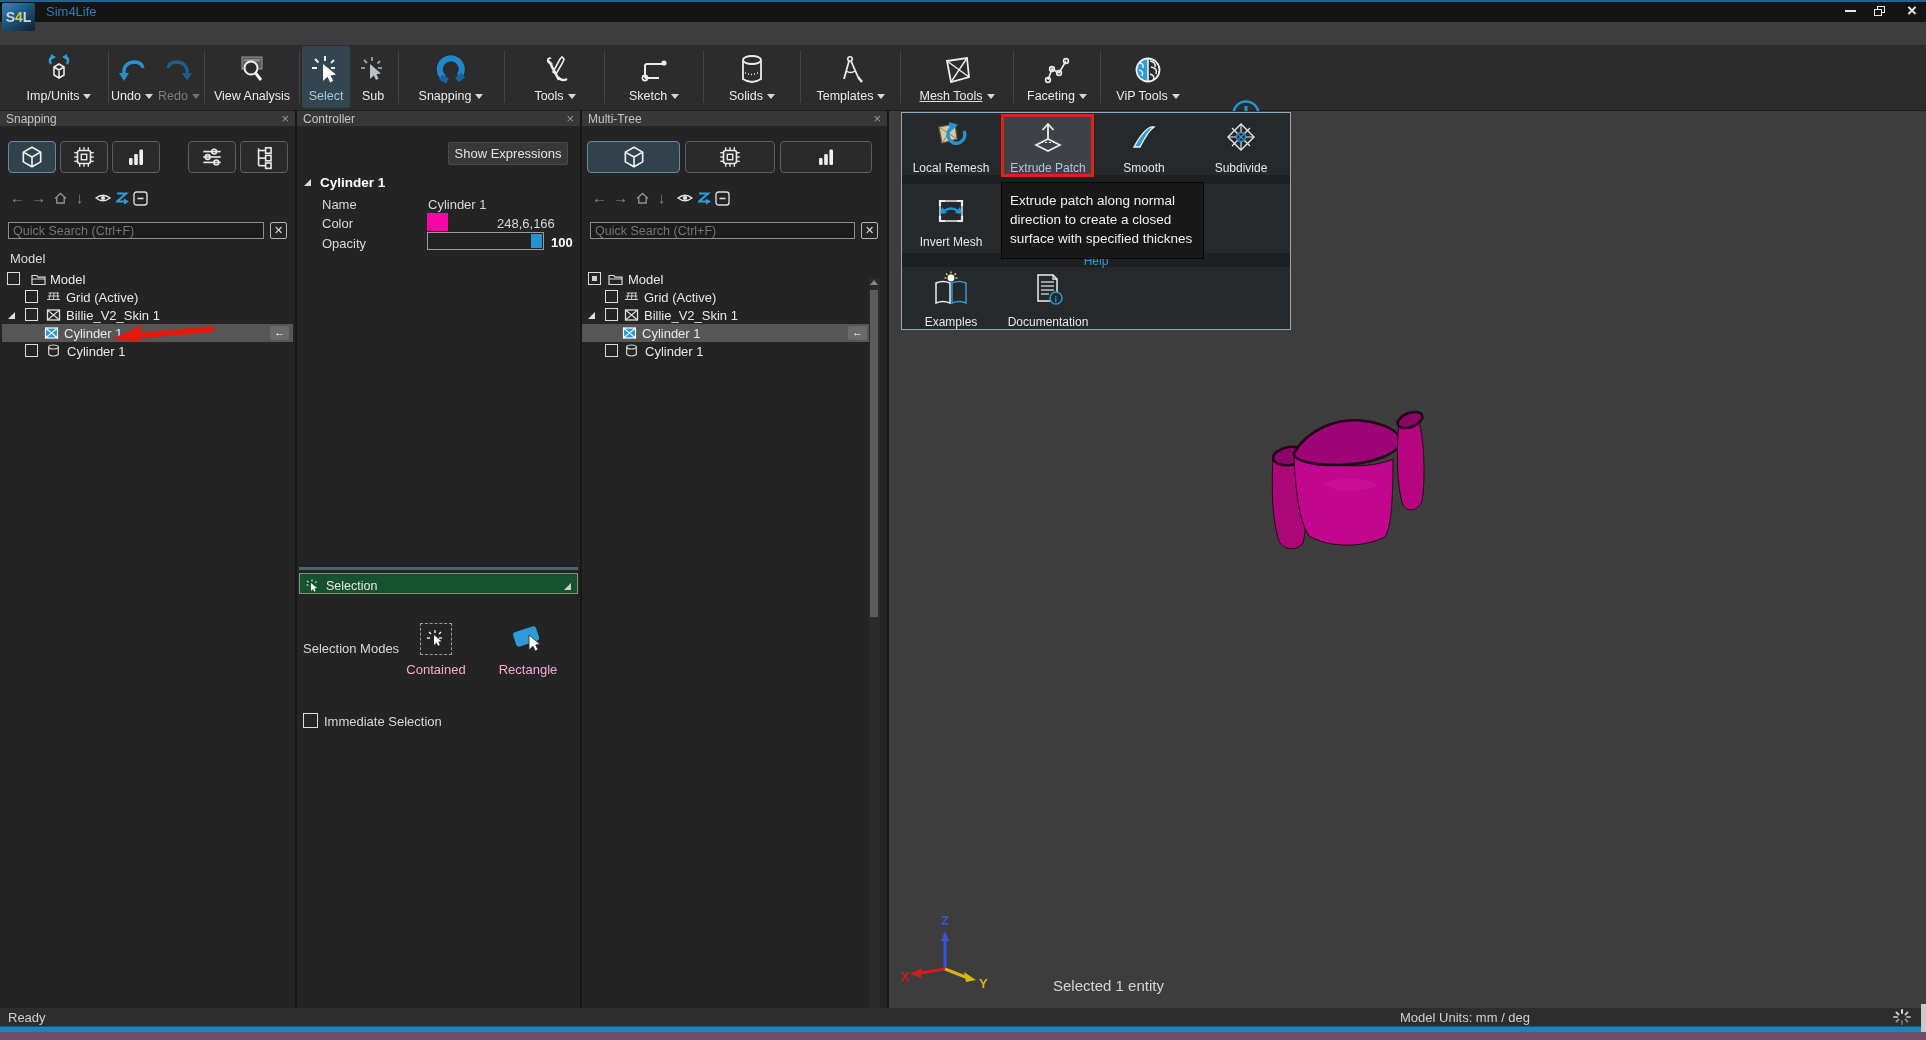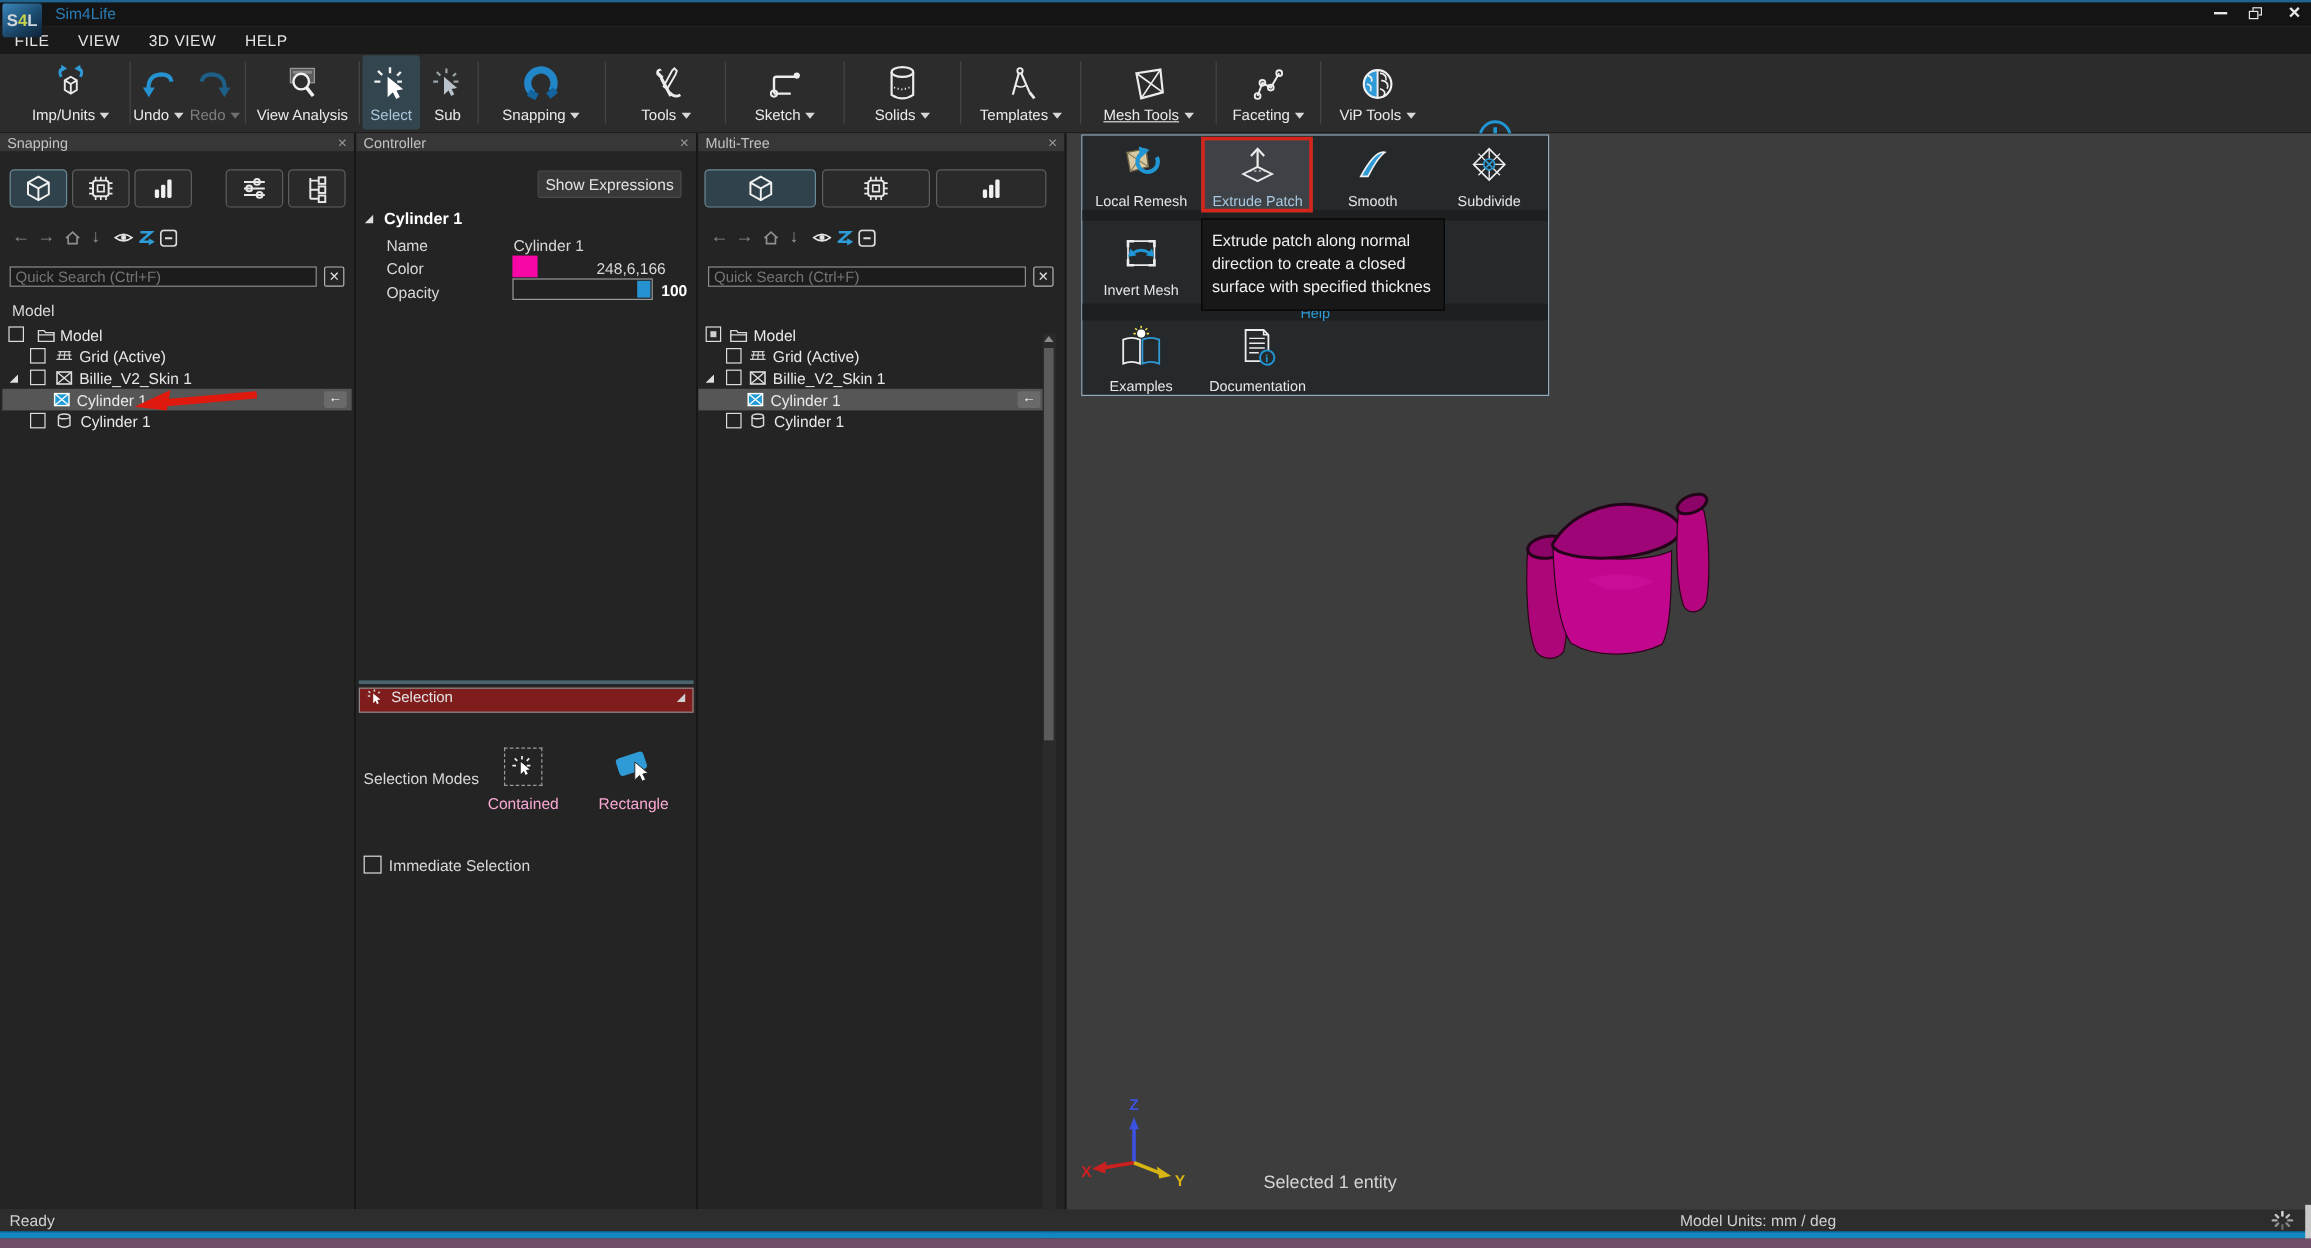--- a/index.html
+++ b/index.html
@@ -50,22 +50,22 @@
   .tlab{position:absolute;top:2px;font-size:13px;color:#e8e8e8;white-space:nowrap;}
   .pin{position:absolute;top:2px;width:19px;height:14px;background:#6a6a6a;border-radius:2px;color:#fff;
        font-weight:bold;font-size:11px;line-height:13px;text-align:center;}
   .vsplit{position:absolute;top:111px;width:2px;height:897px;background:#171717;}
   
   .prop-label{position:absolute;font-size:13px;color:#d8d8d8;}
   .btn{background:#383838;border:1px solid #4a4a4a;border-radius:2px;color:#e2e2e2;font-size:13px;
        display:flex;align-items:center;justify-content:center;box-sizing:border-box;}
   .slider-track{position:absolute;background:#222;border:1px solid #9a9a9a;box-sizing:border-box;}
   .slider-handle{position:absolute;background:#2792d0;}
-  .sec-head{position:absolute;background:#7f1d1d;border:1px solid #8a8a8a;box-sizing:border-box;
-            display:flex;align-items:flex-start;padding:0 6px;gap:6px;color:#e6e6e6;font-size:12.5px;}
+  .sec-head{position:absolute;background:#14532d;border:1px solid #8a8a8a;box-sizing:border-box;
+            display:flex;align-items:flex-end;padding:0 6px;gap:6px;color:#e6e6e6;font-size:12.5px;}
   .mode-label{position:absolute;font-size:13px;color:#f9a8d4;text-align:center;}
   
   .dropdown{left:901px;top:112px;width:390px;height:218px;background:#26292b;border:1px solid #8fa9bd;box-sizing:border-box;z-index:40;}
   .dd-cell{position:absolute;width:94px;display:flex;flex-direction:column;align-items:center;gap:6px;}
   .dd-label{font-size:12px;color:#e6e6e6;white-space:nowrap;}
   .dd-band{position:absolute;left:0;width:388px;background:#1d1f21;}
   .redbox{position:absolute;left:99px;top:1px;width:93px;height:63px;background:#3e4246;border:3px solid #d5261b;box-sizing:border-box;z-index:1;}
   .tooltip{position:absolute;left:99px;top:69px;width:203px;height:77px;background:rgba(24,24,24,.97);
            border:1px solid #060606;box-sizing:border-box;color:#f0f0f0;font-size:13.5px;line-height:19px;
            padding:8px 8px;z-index:5;}
@@ -91,26 +91,20 @@
       <div style="width:11px;height:2px;background:#e8e8e8;"></div>
     </div>
   <div class="abs winbtn" style="left:1866px;">
     <div style="position:relative;width:12px;height:11px;">
       <div style="position:absolute;left:3px;top:0;width:8px;height:7px;border:1.5px solid #e8e8e8;box-sizing:border-box;"></div>
       <div style="position:absolute;left:0;top:3px;width:8px;height:7px;border:1.5px solid #e8e8e8;box-sizing:border-box;background:#141414;"></div>
     </div>
   </div>
   <div class="abs winbtn" style="left:1898px;font-size:17px;font-weight:bold;">×</div>
 
-  <div class="abs menubar">
-    <span class="menu-item">FILE</span>
-    <span class="menu-item">VIEW</span>
-    <span class="menu-item">3D VIEW</span>
-    <span class="menu-item">HELP</span>
-  </div>
 
   <div class="abs toolbar">
     <div class="tbtn" style="left:12px;width:94px;">
       <div class="ticon">
         <svg width="36" height="34" viewBox="0 0 36 34">
           <path d="M13 14 L18 11 L23 14 L23 22 L18 25 L13 22 Z M13 14 L18 17 L23 14 M18 17 V25" fill="none" stroke="#e8e8e8" stroke-width="1.6"></path>
           <path d="M10 11 Q7 5 12 4" fill="none" stroke="#2e9bd6" stroke-width="2.4"></path>
             <polygon points="10,1 15,4 10,7" fill="#2e9bd6"></polygon>
           <path d="M26 11 Q29 5 24 4" fill="none" stroke="#2e9bd6" stroke-width="2.4"></path>
             <polygon points="26,1 21,4 26,7" fill="#2e9bd6"></polygon>

